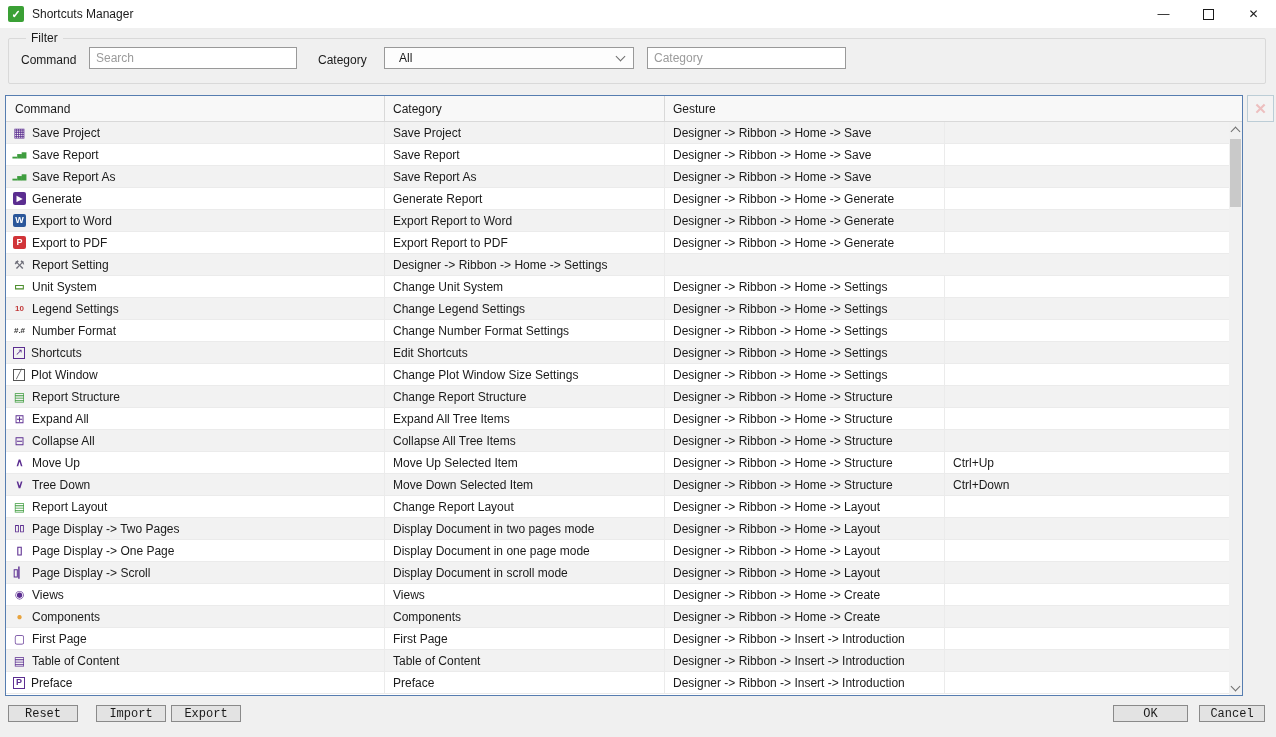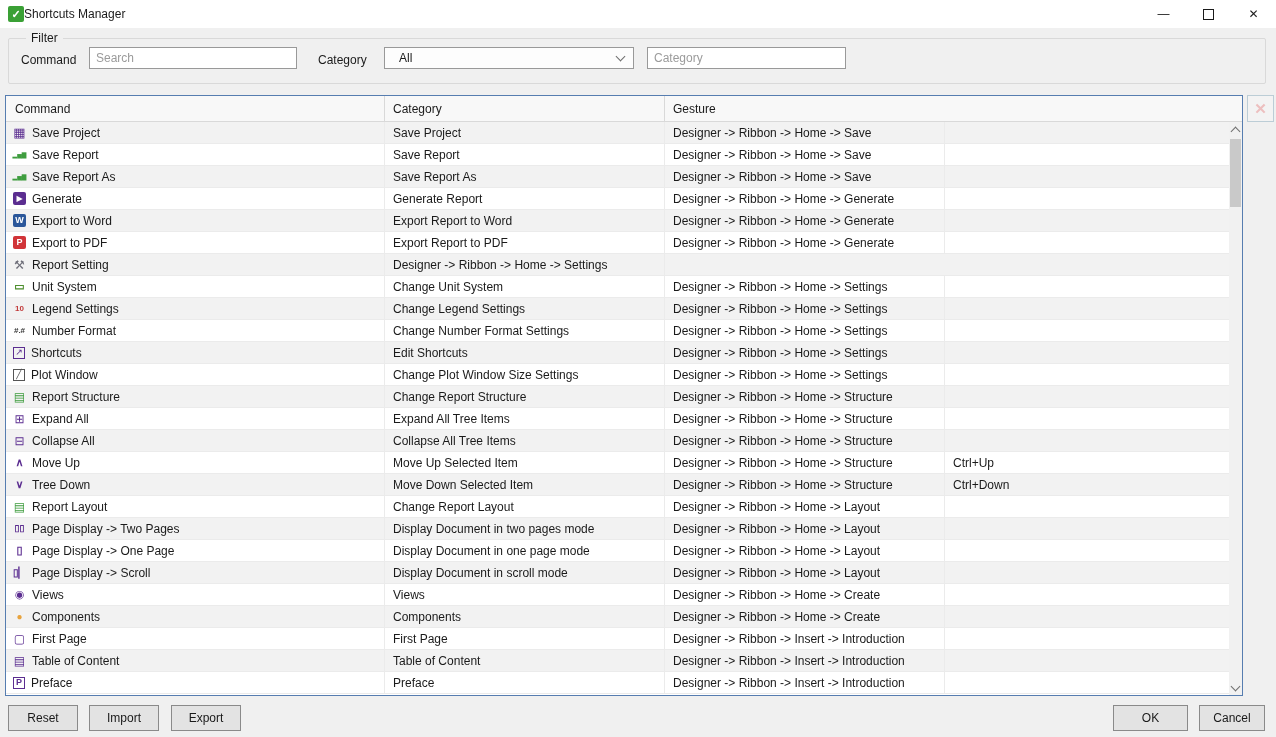--- a/index.html
+++ b/index.html
@@ -4,21 +4,21 @@
 <style>
   html,body{margin:0;padding:0}
   body{
     width:1276px;height:737px;position:relative;background:#f0f0f0;
     font-family:"Liberation Sans",sans-serif;font-size:12px;color:#1a1a1a;overflow:hidden;
   }
   
   .titlebar{position:absolute;left:0;top:0;width:1276px;height:28px;background:#ffffff;display:flex;align-items:center}
   .appicon{width:16px;height:16px;background:#3aa035;border-radius:2px;color:#fff;font-size:11px;font-weight:bold;
     display:flex;align-items:center;justify-content:center;margin-left:8px;flex-shrink:0}
-  .title{}
+  .title{margin-left:8px}
   .wincontrols{margin-left:auto;display:flex;height:100%}
   .winbtn{width:45px;height:100%;display:flex;align-items:center;justify-content:center;font-size:12px;color:#1a1a1a}
   .maxbox{width:9px;height:9px;border:1px solid #1a1a1a}
   
   .filterbox{position:absolute;left:8px;top:38px;width:1256px;height:44px;border:1px solid #d9d9d9;border-radius:2px}
   .filterlegend{position:absolute;left:17px;top:-8px;background:#f0f0f0;padding:0 5px}
   .flabel{position:absolute;top:14px}
   .lbl-command{left:12px}
   .lbl-category{left:309px}
   .tinput{position:absolute;top:8px;height:22px;border:1px solid #999;background:#fff;padding:0 6px;
@@ -50,25 +50,25 @@
   .varrow{position:absolute;left:0;width:13px;height:15px;display:flex;align-items:center;justify-content:center}
   .varrow-up{top:0}
   .varrow-down{bottom:0}
   .cv-up{transform:rotate(225deg);margin-top:3px}
   .cv-down{transform:rotate(45deg);margin-bottom:3px}
   .vthumb{position:absolute;left:1px;top:17px;width:11px;height:68px;background:#c9c9c9}
   
   .clearbtn{position:absolute;left:1247px;top:95px;width:27px;height:27px;border:1px solid #bccdd6;background:#f3f3f3;
     display:flex;align-items:center;justify-content:center;color:#edbfbf;font-size:15px;font-weight:bold;box-sizing:border-box}
   
-  .btn{position:absolute;top:705px;height:26px;background:#e3e3e3;border:1px solid #8a8a8a;display:flex;
-    align-items:center;justify-content:center;font-family:Liberation Sans, sans-serif;font-size:12px;
+  .btn{position:absolute;top:705px;height:17px;background:#e3e3e3;border:1px solid #8a8a8a;display:flex;
+    align-items:center;justify-content:center;font-family:Liberation Mono, monospace;font-size:12px;
     color:#1a1a1a;box-sizing:border-box}
   .btn-reset{left:8px;width:70px}
-  .btn-import{left:89px;width:70px}
+  .btn-import{left:96px;width:70px}
   .btn-export{left:171px;width:70px}
   .btn-ok{left:1113px;width:75px}
   .btn-cancel{left:1199px;width:66px}
 </style>
 </head>
 <body>
 
 <div class="titlebar">
   <div class="appicon">✓</div>
   <div class="title">Shortcuts Manager</div>

